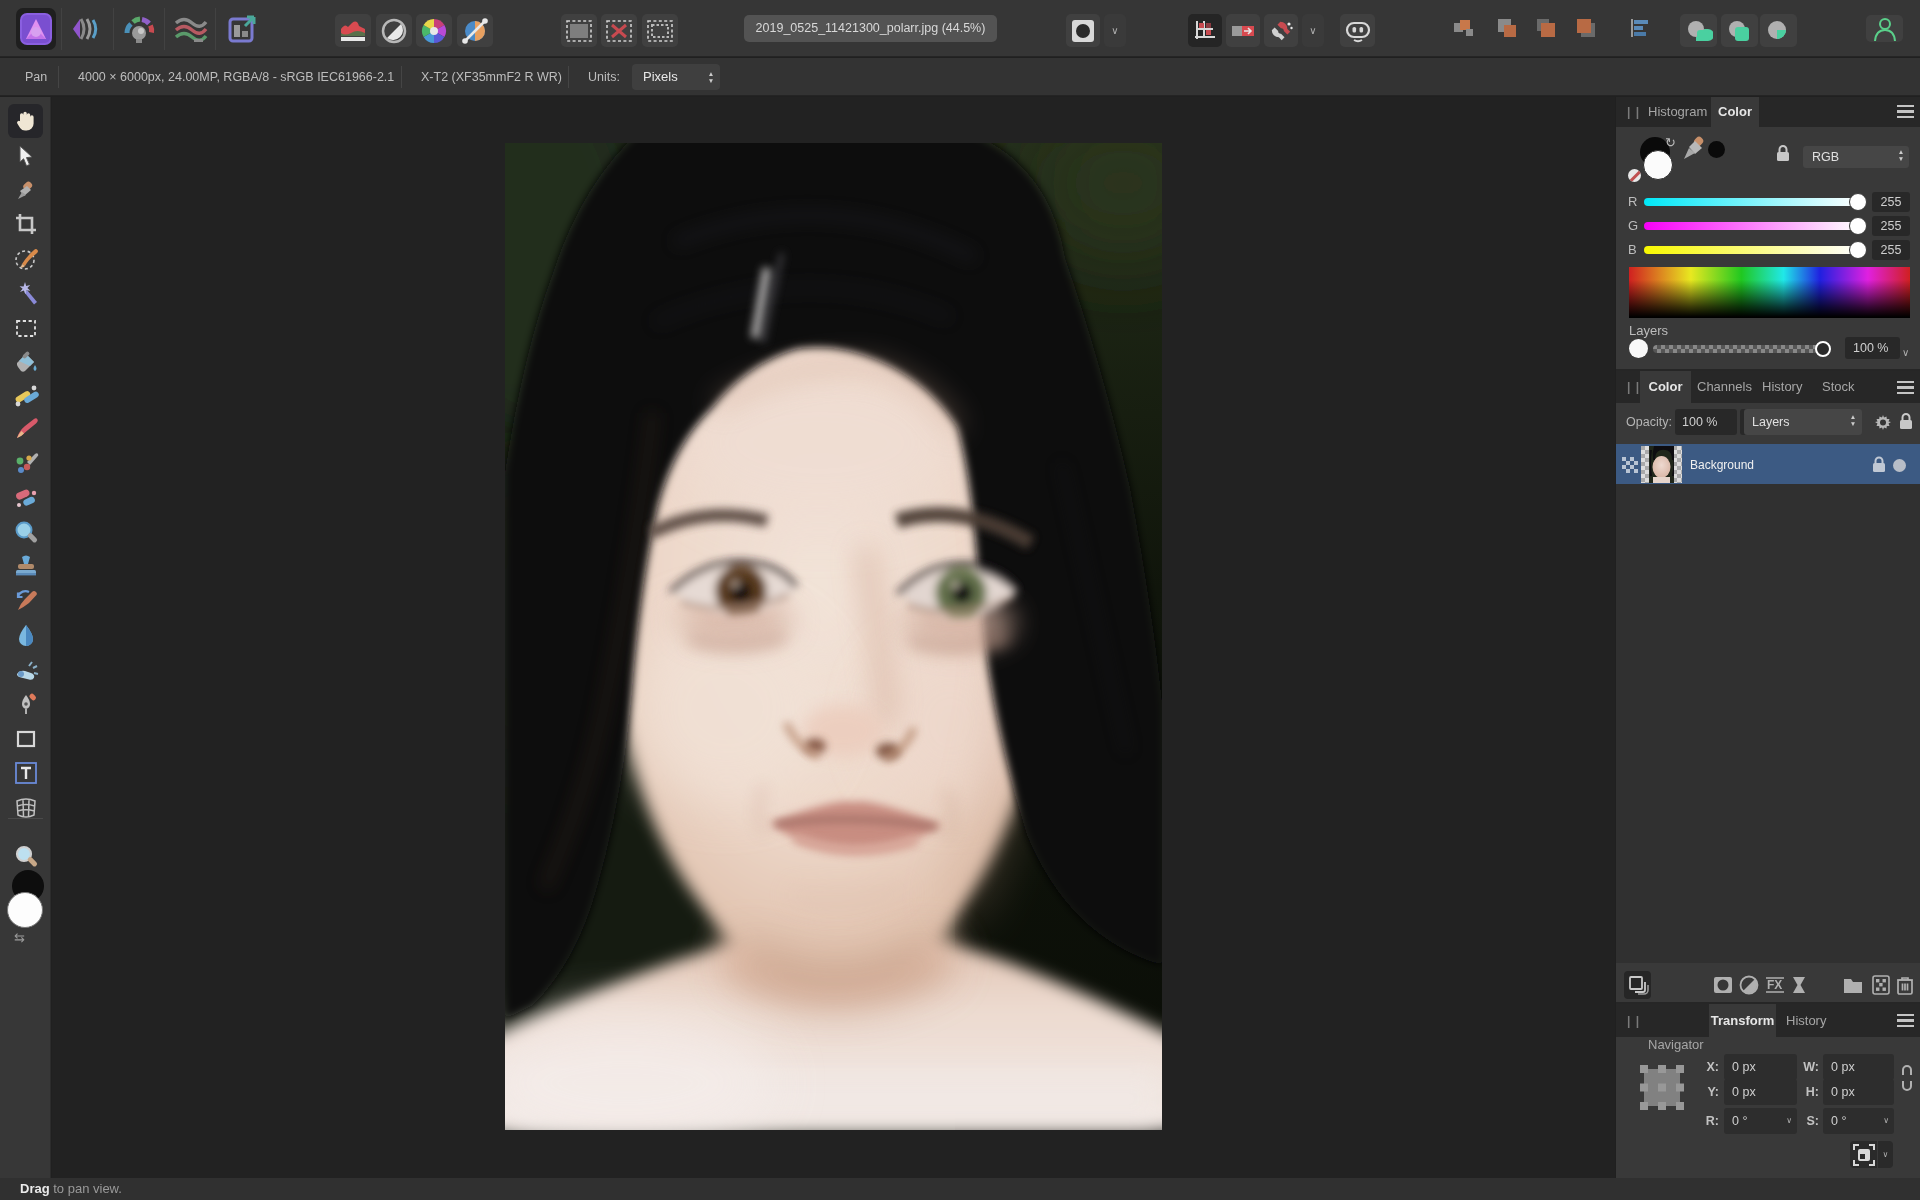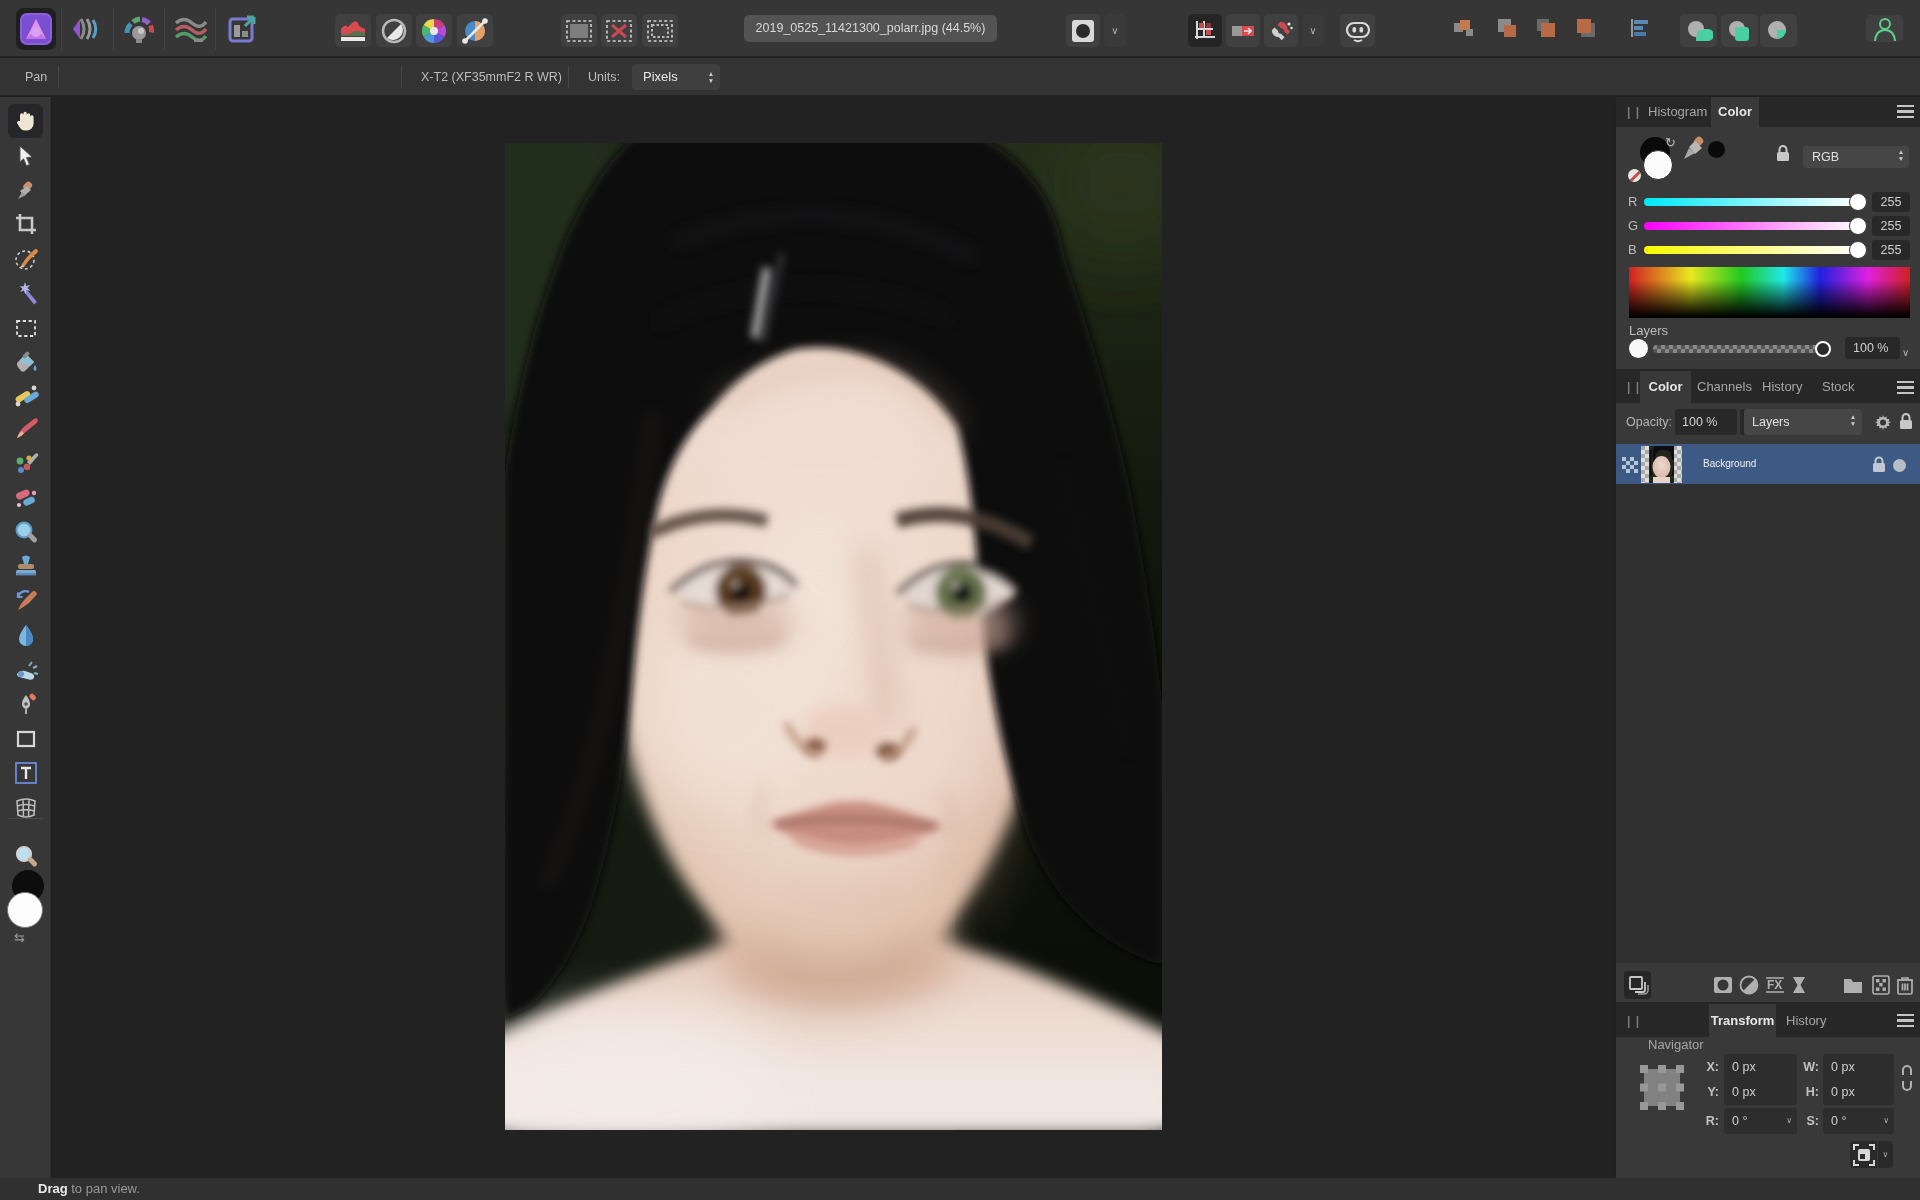--- a/index.html
+++ b/index.html
@@ -235,20 +235,21 @@
     <div class="tbox" style="left:1866px;top:15px;height:27px;width:37px">
       <svg width="28" height="28" viewBox="0 0 28 28" style="" xmlns="http://www.w3.org/2000/svg">
         <circle cx="14" cy="9" r="5" fill="none" stroke="#5ad08a" stroke-width="2"></circle>
         <path d="M4 26 Q5 15 14 15 Q23 15 24 26" fill="none" stroke="#5ad08a" stroke-width="2"></path>
       </svg>
     </div>
   </div>
 <div id="ctxbar">
     <div class="ctxtext" style="left:25px">Pan</div>
     <div class="ctxsep" style="left:58px"></div>
+    <div class="ctxtext" style="left:78px">4000 × 6000px, 24.00MP, RGBA/8 - sRGB IEC61966-2.1</div>
     <div class="ctxsep" style="left:401px"></div>
     <div class="ctxtext" style="left:421px">X-T2 (XF35mmF2 R WR)</div>
     <div class="ctxsep" style="left:568px"></div>
     <div class="ctxtext" style="left:588px">Units:</div>
     <div class="abs" style="left:632px;top:6px;width:88px;height:26px;background:#3f3f3f;border-radius:4px;color:#e8e8e8;font-size:13px;line-height:26px"><span style="margin-left:11px">Pixels</span><div class="updn" style="right:4px;top:7px">▲<br>▼</div></div>
   </div>
 <div id="tools">
     <div class="abs" style="left:8px;top:7px;width:35px;height:34px;background:#26262a;border-radius:6px"></div>
     <div class="toolslot" style="top:9px;height:30px">
       <svg width="26" height="26" viewBox="0 0 26 26" style="" xmlns="http://www.w3.org/2000/svg">
@@ -629,21 +630,21 @@
         </defs>
         <rect width="41" height="37" fill="url(#tc)"></rect>
         <rect x="8" y="0" width="25" height="37" fill="#20261a"></rect>
         <ellipse cx="20.5" cy="21" rx="9" ry="11" fill="url(#tf)"></ellipse>
         <path d="M8 0 h25 v14 h-2 q0-8-4.5-9.5 q-4.5-1.5-8 0 Q14 6 14 14 h-2 q-1-7 1-14 Z" fill="#0d0c10"></path>
         <path d="M31 3 q3 14 0 27 l2 0 V3 Z" fill="#0d0c10"></path>
         <path d="M11 4 q-2 13 0 26 l-2 0 V4 Z" fill="#0d0c10"></path>
         <rect x="12" y="31" width="17" height="6" fill="#e6d4cb"></rect>
       </svg>
     </div>
-    <div class="abs" style="left:87px;top:361px;color:#f0f0f0;font-size:10px">Background</div>
+    <div class="abs" style="left:74px;top:361px;color:#f0f0f0;font-size:12px">Background</div>
     <div class="icn" style="left:255px;top:359px;width:16px;height:18px">
       <svg width="16" height="18" viewBox="0 0 16 18" style="" xmlns="http://www.w3.org/2000/svg">
         <rect x="2" y="7" width="12" height="9" rx="1.5" fill="#c0c8d4"></rect>
         <path d="M4.5 7 V5 a3.5 3.5 0 0 1 7 0 V7" stroke="#c0c8d4" stroke-width="2" fill="none"></path>
       </svg>
     </div>
     <div class="abs" style="left:277px;top:362px;width:13px;height:13px;border-radius:50%;background:#b8bec8"></div>
     <div class="abs" style="left:0;top:387px;width:305px;height:479px;background:#303030"></div>
     <div class="abs" style="left:8px;top:874px;width:27px;height:28px;background:#262626;border-radius:4px;display:flex;align-items:center;justify-content:center">
       <svg width="22" height="22" viewBox="0 0 22 22" style="" xmlns="http://www.w3.org/2000/svg">
@@ -745,12 +746,12 @@
           <path d="M3 8 V3 H8 M18 3 H23 V8 M23 18 V23 H18 M8 23 H3 V18"></path>
         </g>
         <rect x="7" y="7" width="12" height="12" rx="2" fill="#d8d8d8"></rect>
         <rect x="9" y="12" width="5" height="5" fill="#2a2a2a"></rect>
       </svg>
     </div>
     <div class="abs" style="left:262px;top:1044px;width:15px;height:27px;background:#2a2a2a;border-radius:0 4px 4px 0;display:flex;align-items:center;justify-content:center">
       <span class="chev" style="font-size:8px">∨</span>
     </div>
   </div>
-<div id="statusbar"><span style="margin-left:38px"><b>Drag</b> to pan view.</span></div>
+<div id="statusbar"><span style="margin-left:20px"><b>Drag</b> to pan view.</span></div>
 </body></html>

